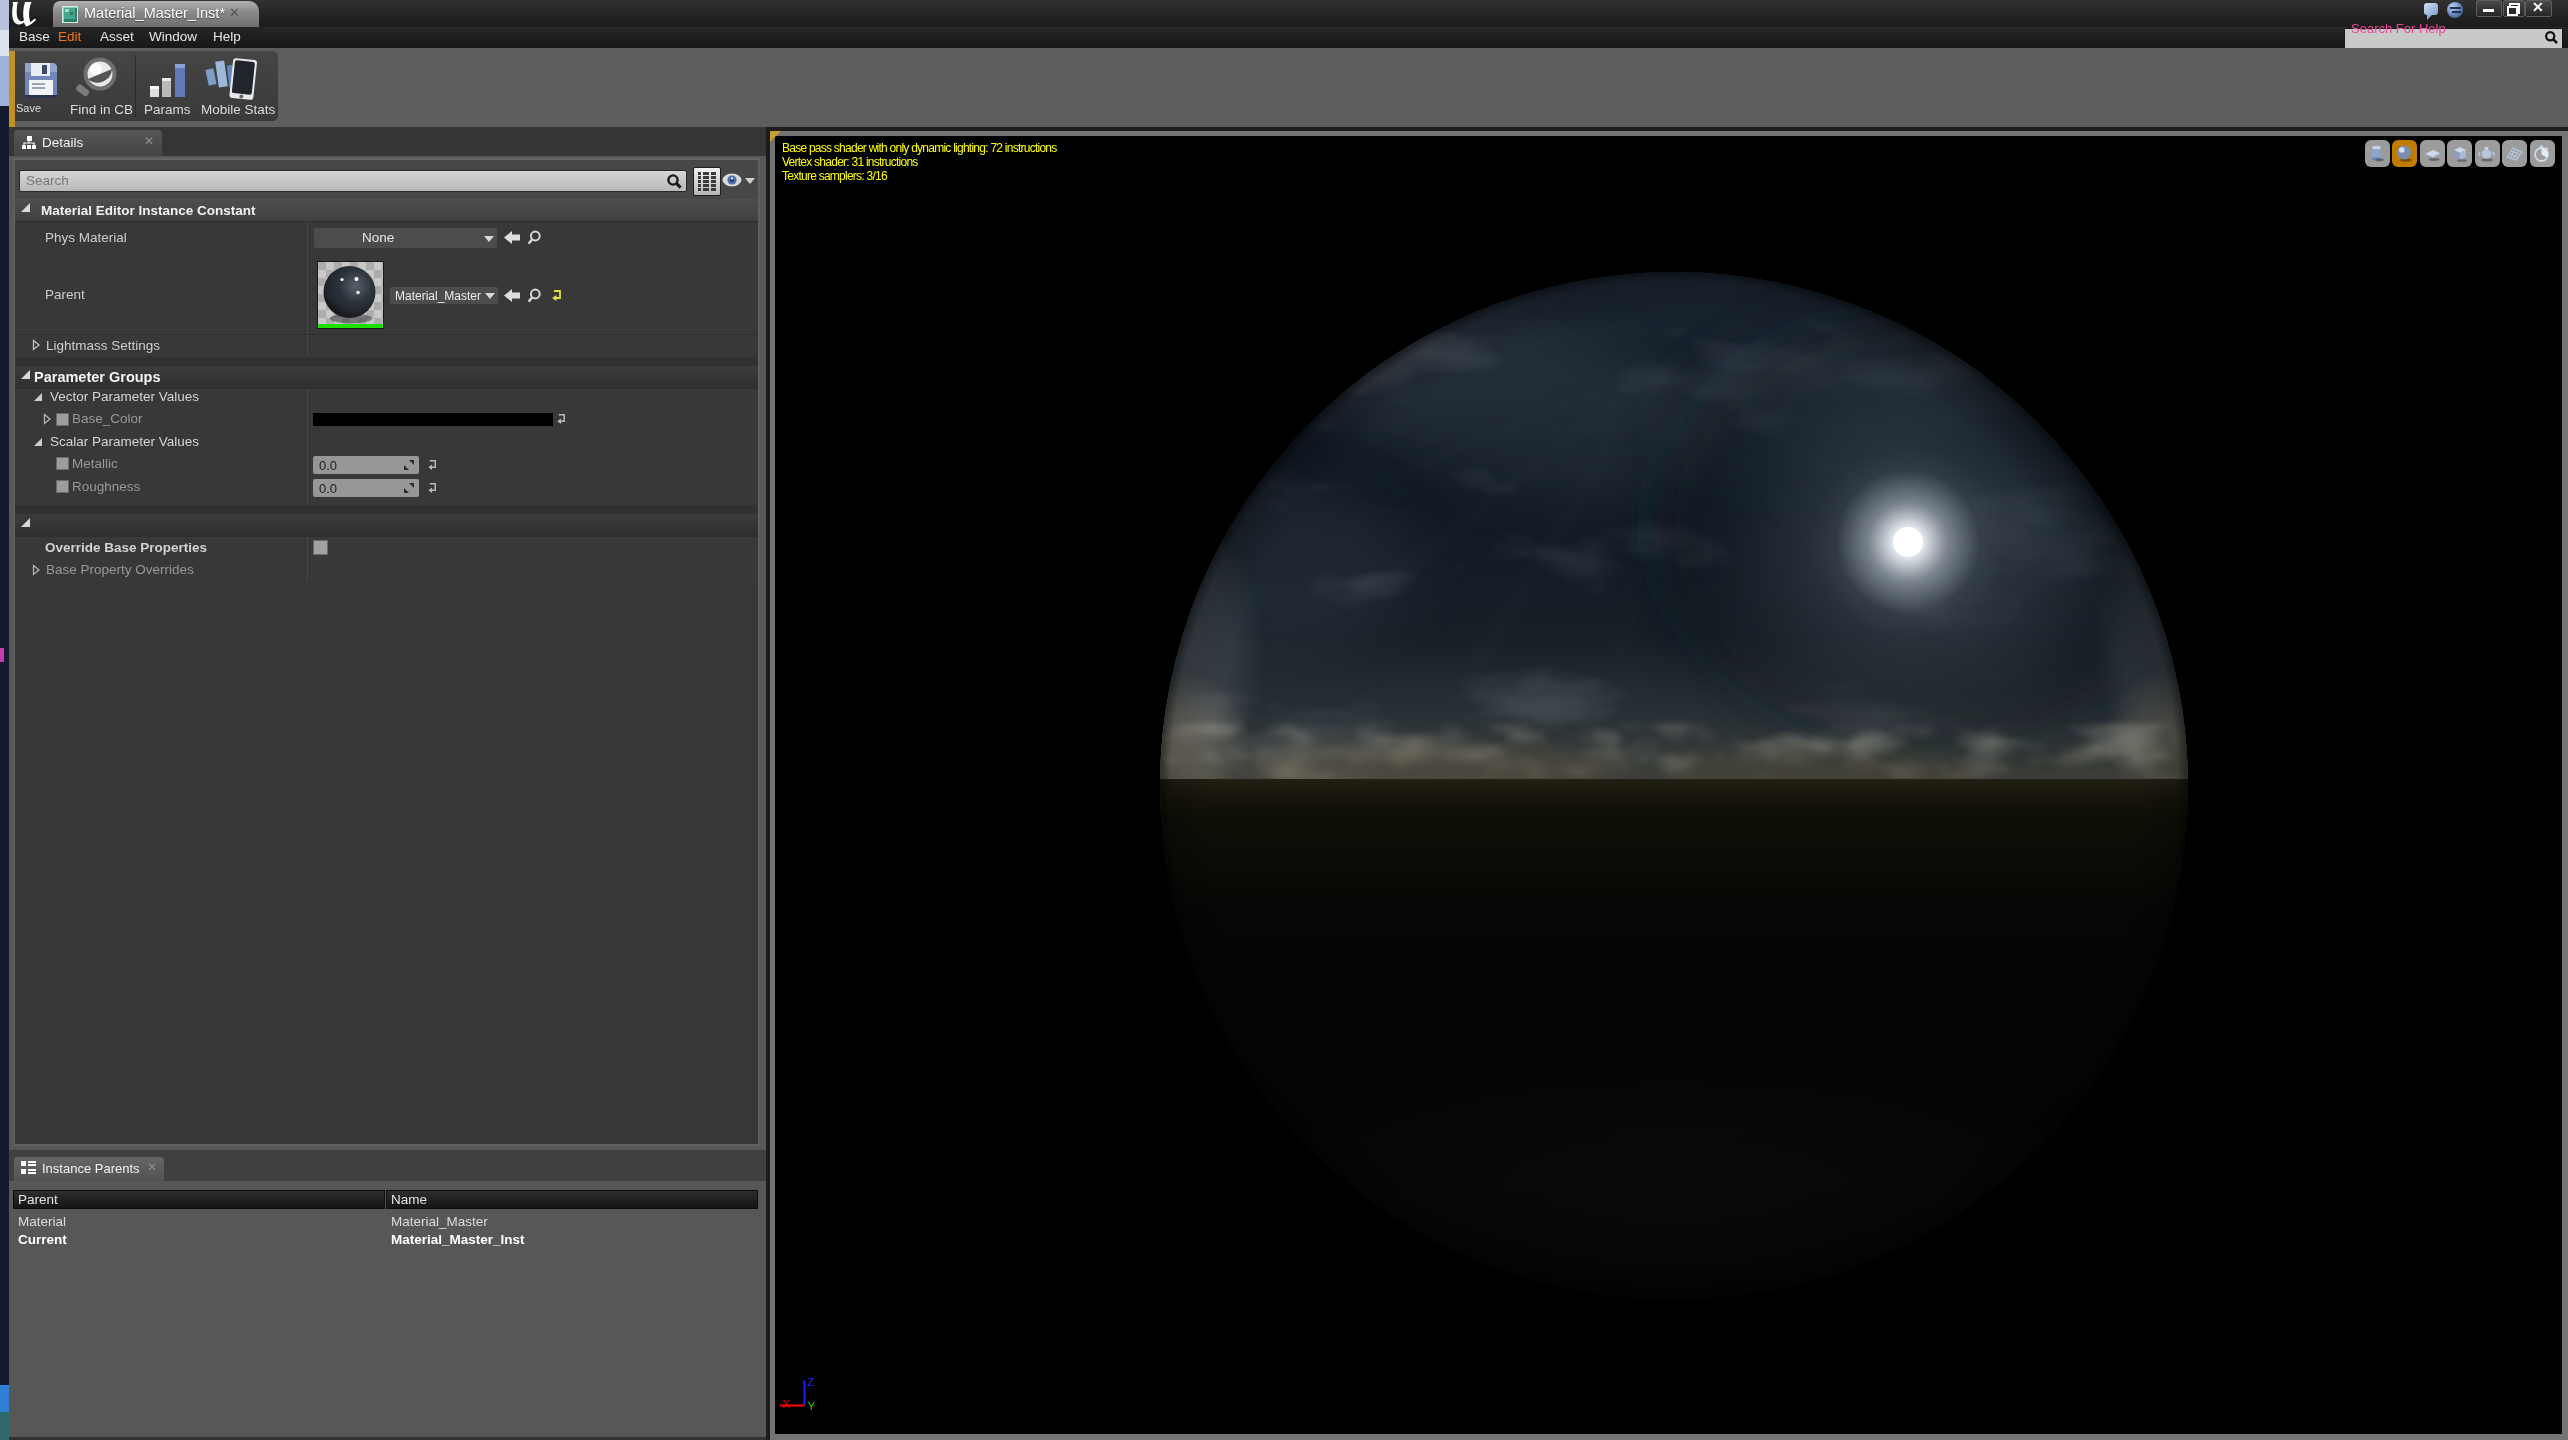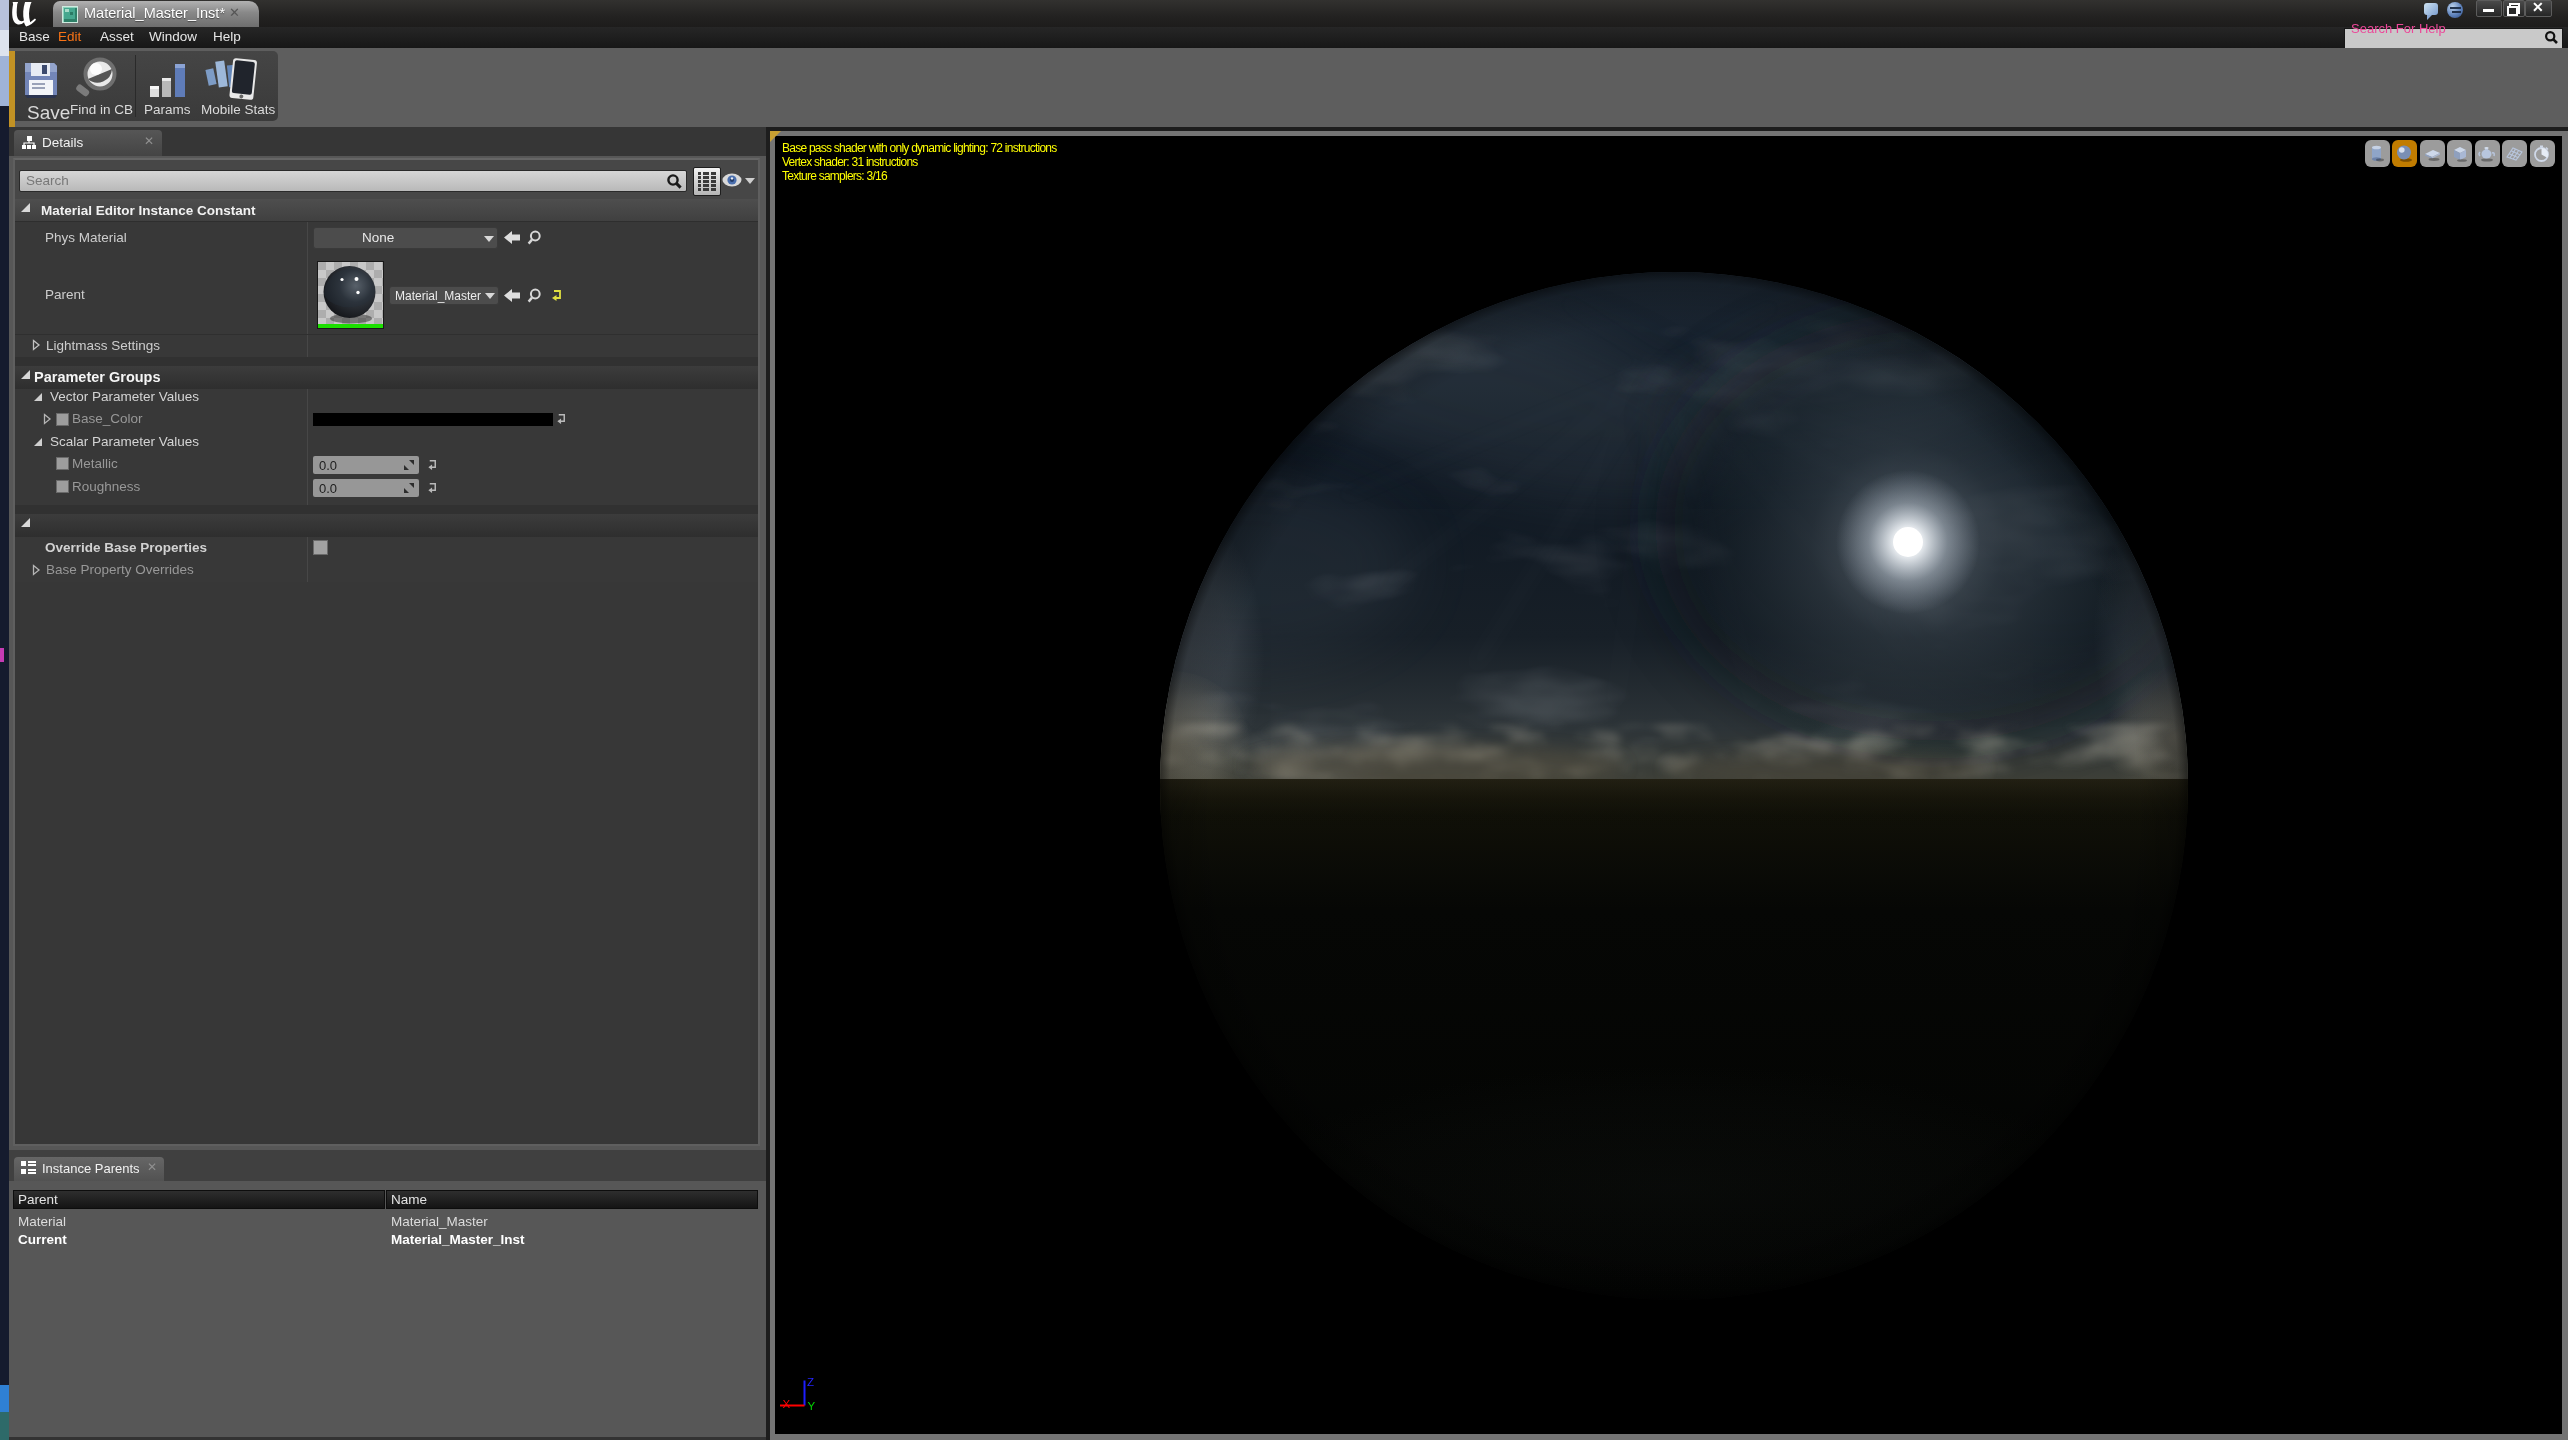--- a/index.html
+++ b/index.html
@@ -95,21 +95,21 @@
 <svg class="abs" style="left:205px;top:57px;" width="52" height="46" viewBox="0 0 52 46">
   <rect x="2" y="12" width="8" height="16" transform="rotate(-12 6 20)" fill="#7d9cc6"></rect>
   <rect x="12" y="4" width="9" height="26" transform="rotate(-8 16 17)" fill="#9db8da"></rect>
   <rect x="23" y="8" width="8" height="22" transform="rotate(-6 27 19)" fill="#6487ba"></rect>
   <g transform="rotate(6 38 24)">
     <rect x="26" y="2" width="24" height="40" rx="3" fill="#e8e8e8"></rect>
     <rect x="28" y="4" width="20" height="33" rx="2" fill="#20242c"></rect>
     <circle cx="38" cy="39.5" r="2" fill="#666"></circle>
   </g>
 </svg>
-<div class="tx" style="left:27px;top:102px;font-size:19px;color:#dadada;">Save</div>
+<div class="tx" style="left:16px;top:102px;font-size:11px;color:#dadada;">Save</div>
 <div class="tx" style="left:70px;top:102px;font-size:13.5px;color:#dadada;">Find in CB</div>
 <div class="tx" style="left:144px;top:102px;font-size:13.5px;color:#dadada;">Params</div>
 <div class="tx" style="left:201px;top:102px;font-size:13.5px;color:#dadada;">Mobile Stats</div>
 
 <div class="abs" style="left:9px;top:127px;width:757px;height:1313px;background:#575757;"></div>
 
 <div class="abs" style="left:9px;top:127px;width:757px;height:29px;background:#363636;"></div>
 <div class="abs" style="left:14px;top:130px;width:148px;height:26px;background:linear-gradient(#565656,#444444);border-radius:4px 4px 0 0;"></div>
 
 <svg class="abs" style="left:21px;top:135px;" width="16" height="16" viewBox="0 0 16 16">

